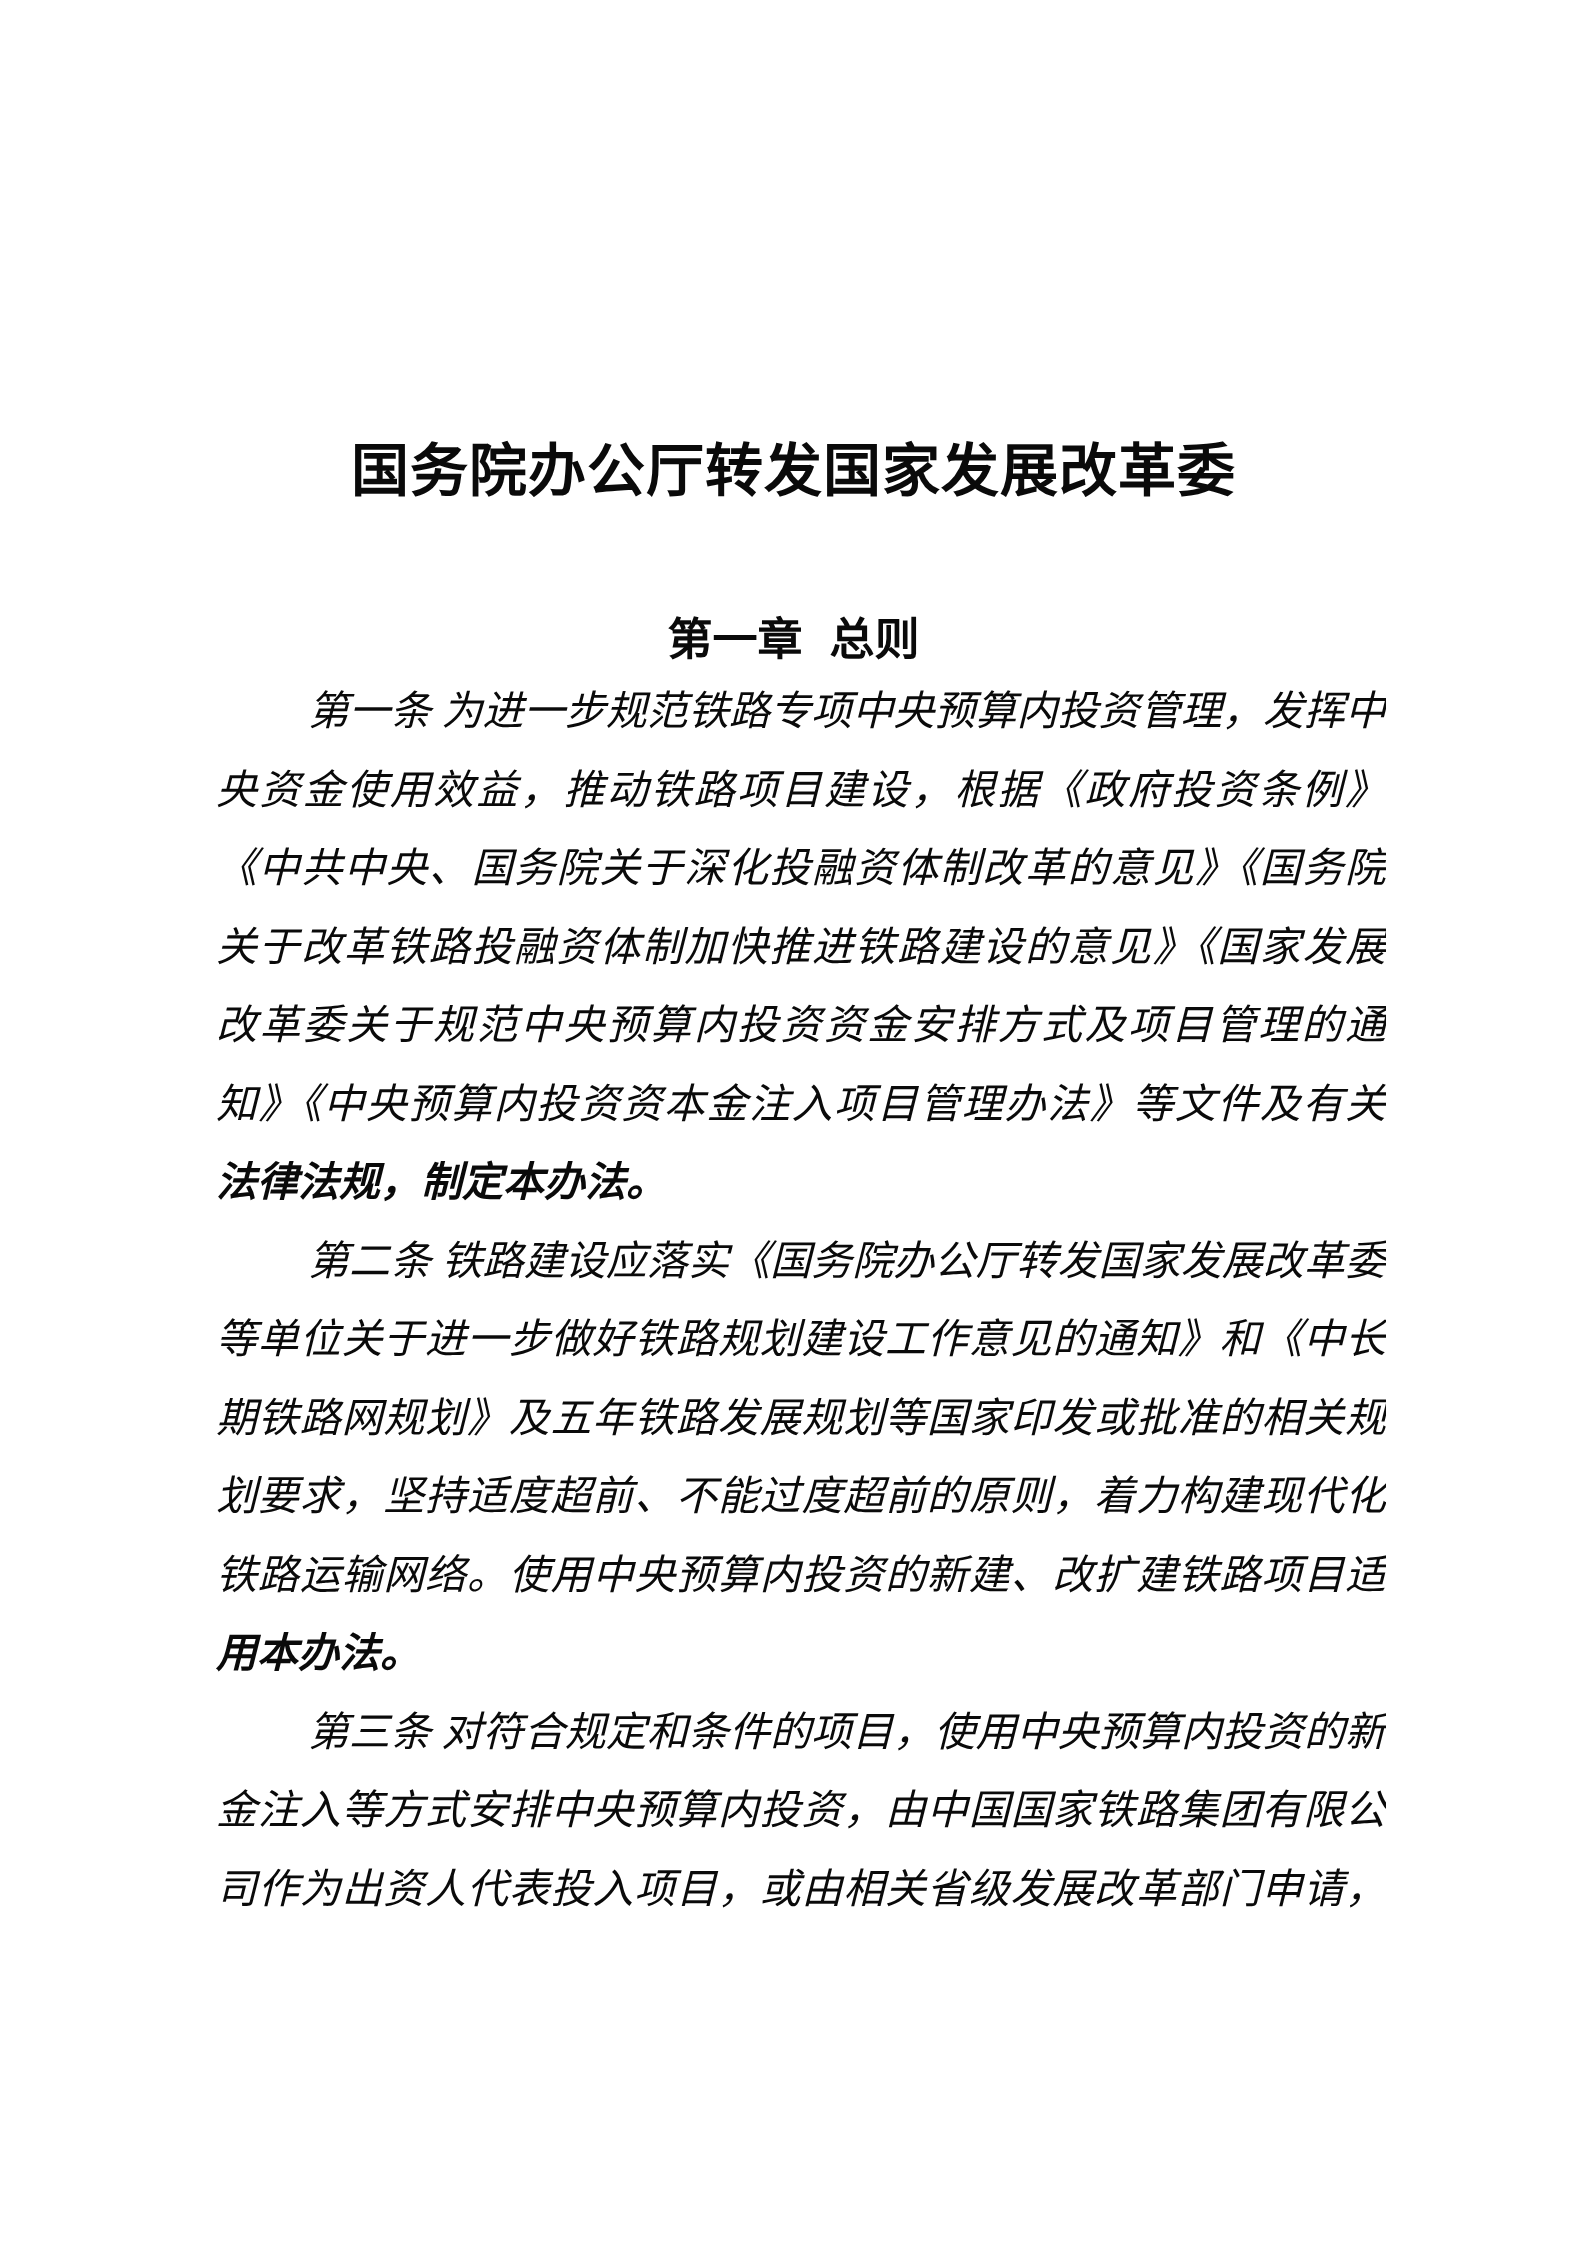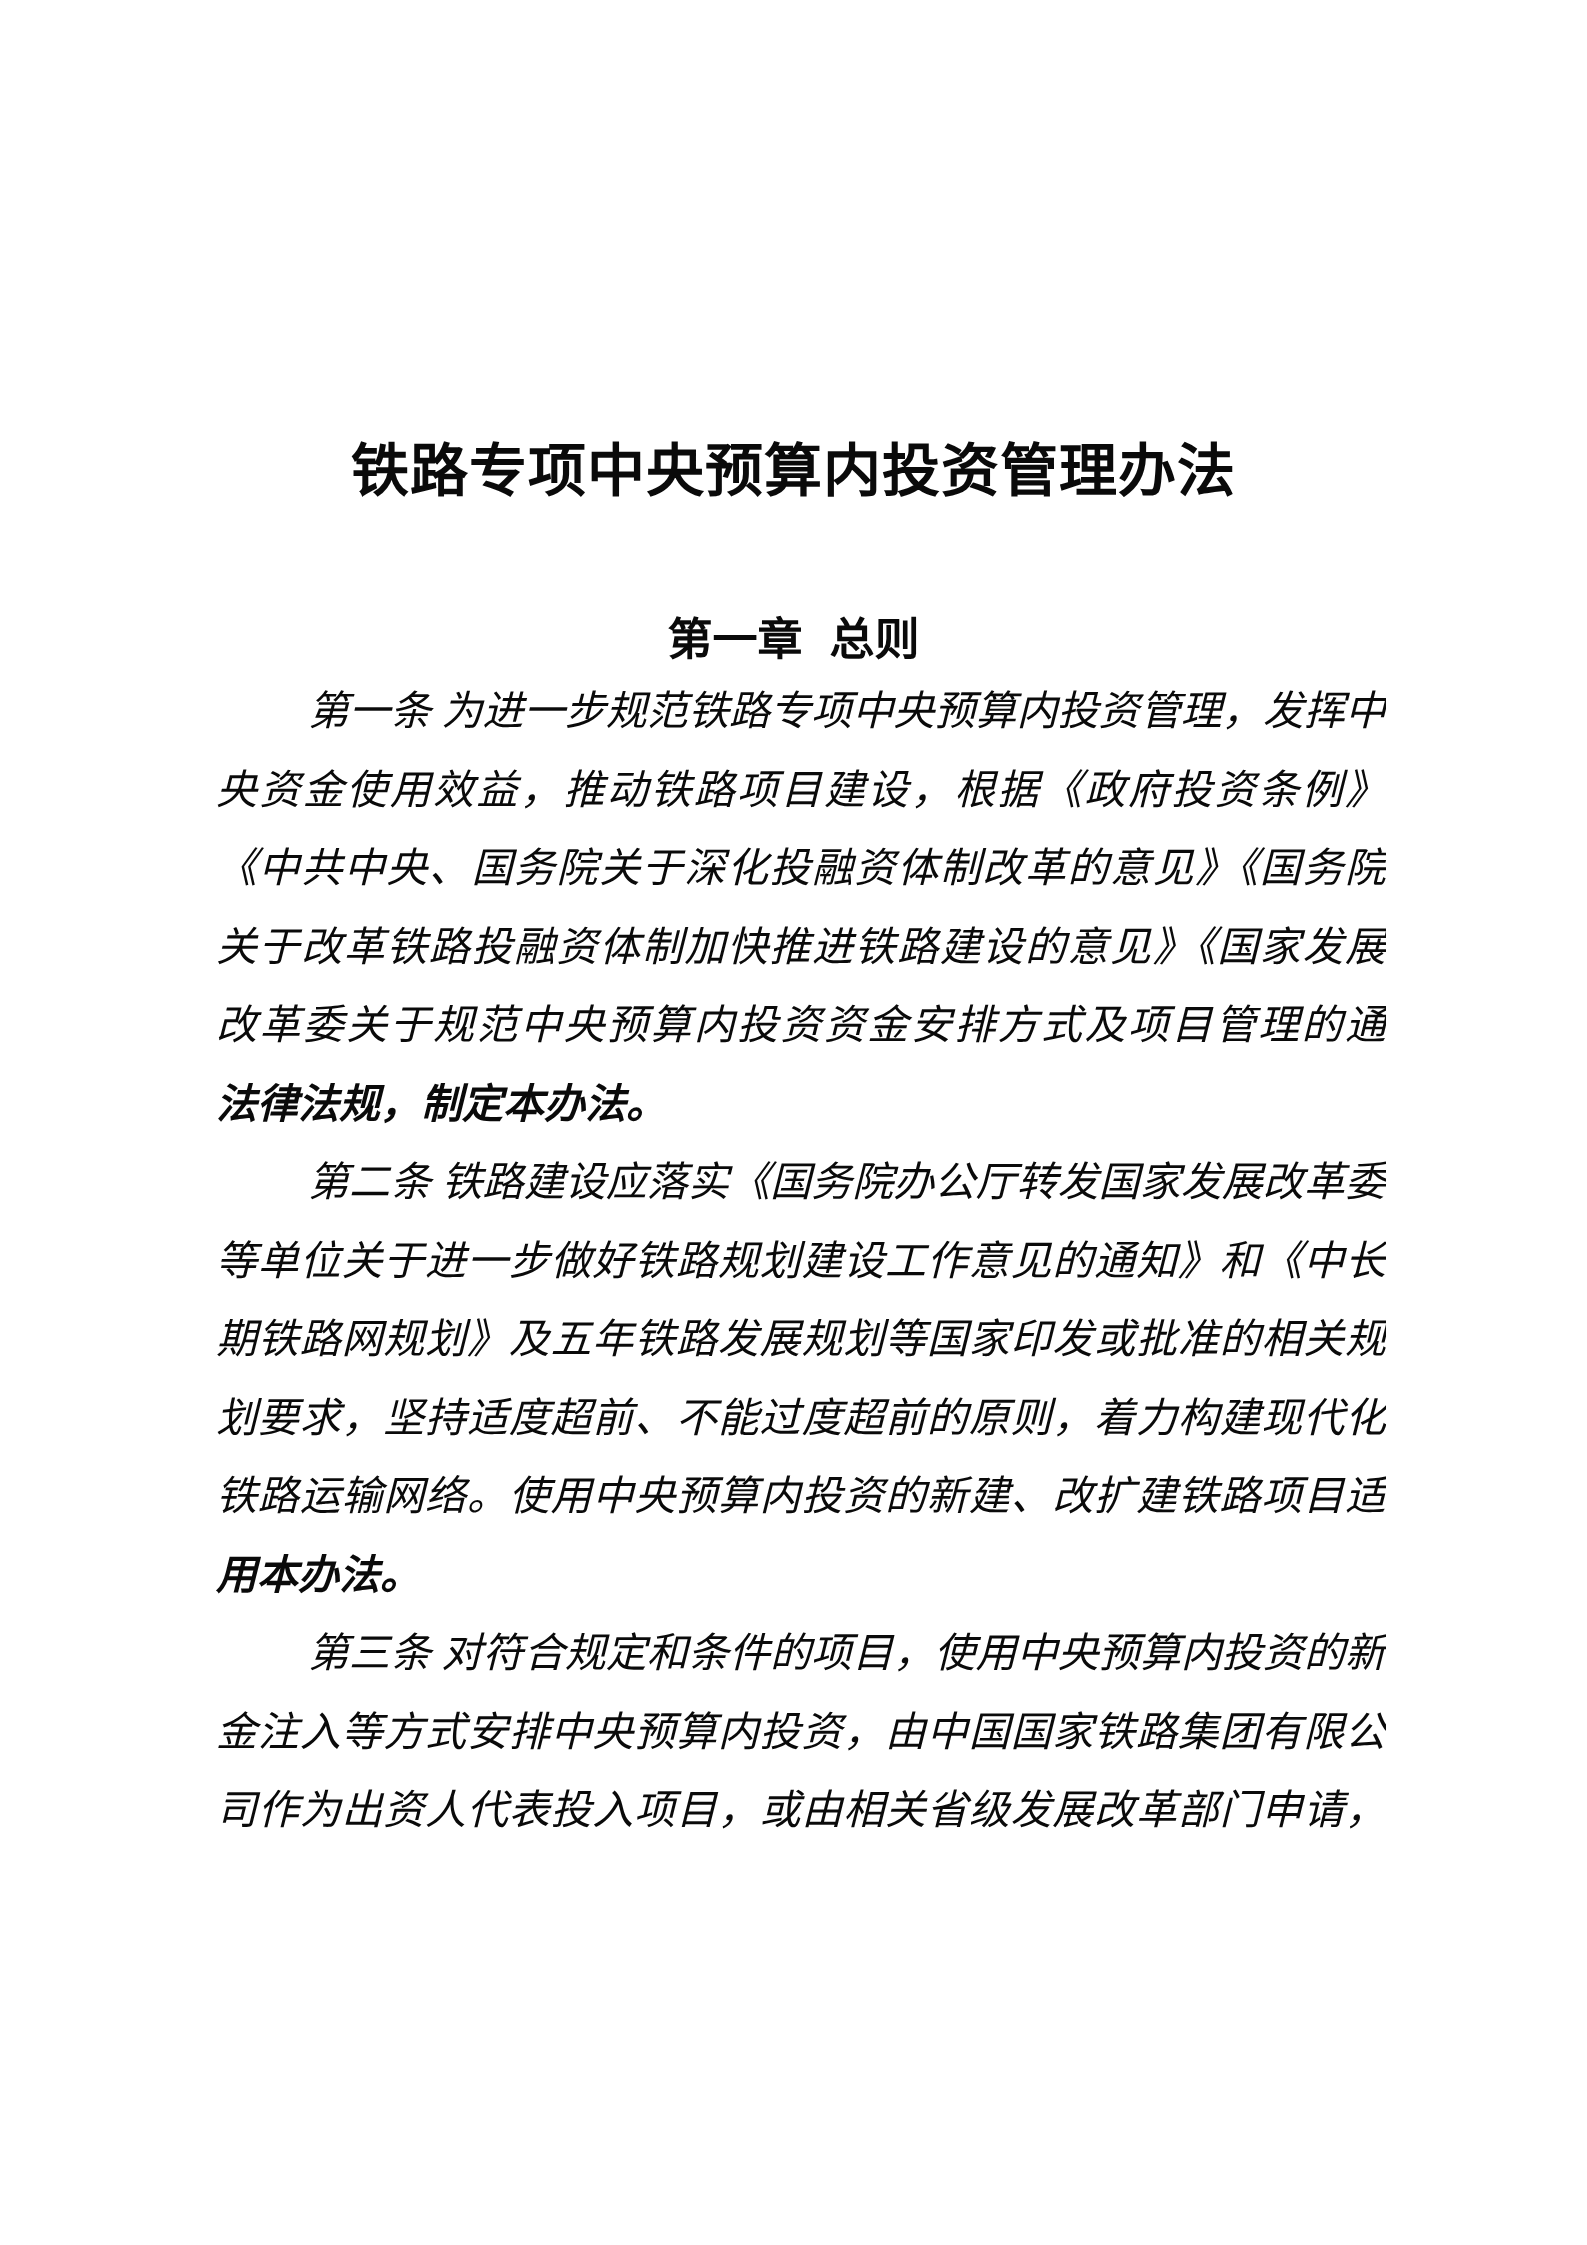--- a/index.html
+++ b/index.html
@@ -58,28 +58,29 @@
   .line.no-justify {
     text-align: right;
     text-align-last: left;
     font-weight: bold;
   }
 </style>
 </head>
 <body>
 
 <div class="page">
-  <h1 class="doc-title">铁路专项中央预算内投资管理办法</h1>
+  <h1 class="doc-title">国务院办公厅转发国家发展改革委</h1>
   <h2 class="chapter-heading">第一章 总则</h2>
   <div class="body-text">
       <div class="line indent">第一条 为进一步规范铁路专项中央预算内投资管理，发挥中</div>
       <div class="line">央资金使用效益，推动铁路项目建设，根据《政府投资条例》</div>
       <div class="line">《中共中央、国务院关于深化投融资体制改革的意见》《国务院</div>
       <div class="line">关于改革铁路投融资体制加快推进铁路建设的意见》《国家发展</div>
       <div class="line">改革委关于规范中央预算内投资资金安排方式及项目管理的通</div>
+      <div class="line">知》《中央预算内投资资本金注入项目管理办法》等文件及有关</div>
       <div class="line no-justify">法律法规，制定本办法。</div>
       <div class="line indent">第二条 铁路建设应落实《国务院办公厅转发国家发展改革委</div>
       <div class="line">等单位关于进一步做好铁路规划建设工作意见的通知》和《中长</div>
       <div class="line">期铁路网规划》及五年铁路发展规划等国家印发或批准的相关规</div>
       <div class="line">划要求，坚持适度超前、不能过度超前的原则，着力构建现代化</div>
       <div class="line">铁路运输网络。使用中央预算内投资的新建、改扩建铁路项目适</div>
       <div class="line no-justify">用本办法。</div>
       <div class="line indent">第三条 对符合规定和条件的项目，使用中央预算内投资的新建</div>
       <div class="line">金注入等方式安排中央预算内投资，由中国国家铁路集团有限公</div>
       <div class="line">司作为出资人代表投入项目，或由相关省级发展改革部门申请，</div>

